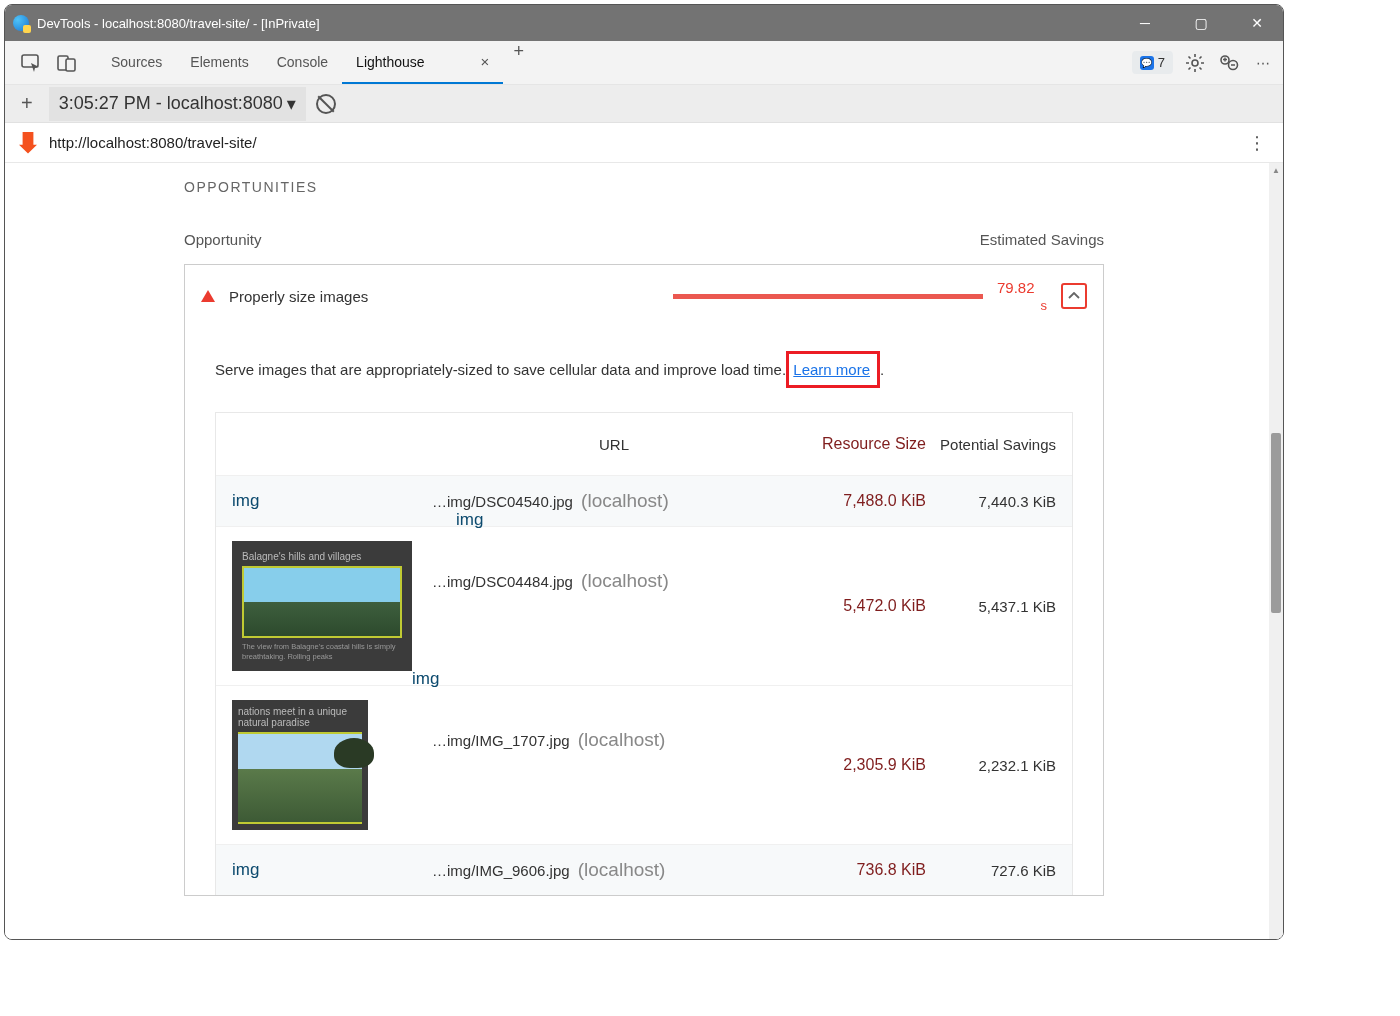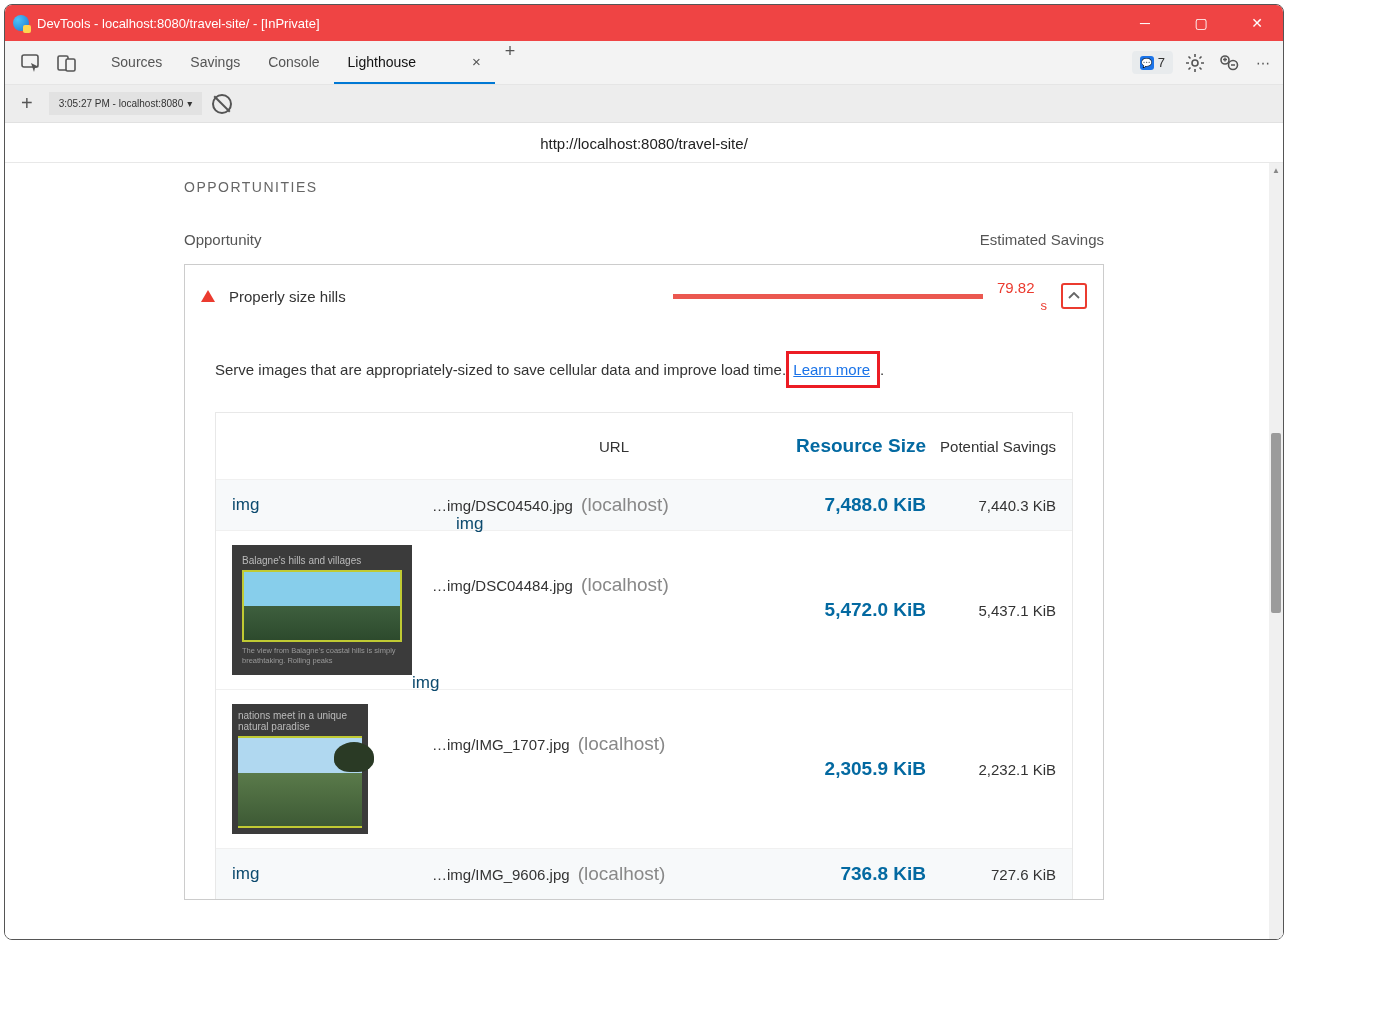--- a/index.html
+++ b/index.html
@@ -1,45 +1,45 @@
 <!DOCTYPE html>
 <html><head>
 <meta charset="utf-8">
 <style>
 * { box-sizing: border-box; margin: 0; padding: 0; }
 body { font-family: "Segoe UI", Arial, sans-serif; font-size: 14px; background: #fff; overflow: hidden; }
 
 .window { width: 1280px; height: 936px; border: 1px solid #555; border-radius: 8px; overflow: hidden; display: flex; flex-direction: column; position: relative; margin: 4px; }
 
-.titlebar { height: 36px; background: #ef4444; color: #fff; display: flex; align-items: center; padding: 0 8px; }
+.titlebar { height: 36px; background: #737373; color: #fff; display: flex; align-items: center; padding: 0 8px; }
 .titlebar .favicon { width: 16px; height: 16px; background: radial-gradient(circle at 30% 30%, #4fc3f7, #1976d2); border-radius: 50%; margin-right: 8px; position: relative; }
 .titlebar .favicon::after { content: ""; position: absolute; bottom: -2px; right: -2px; width: 8px; height: 8px; background: #ffd54f; border-radius: 2px; }
 .titlebar .title { font-size: 13px; }
 .titlebar .winctl { margin-left: auto; display: flex; gap: 20px; }
 .titlebar .winctl span { width: 36px; text-align: center; font-size: 14px; cursor: pointer; }
 
 .tabbar { height: 44px; background: #f3f3f3; display: flex; align-items: center; padding: 0 8px; border-bottom: 1px solid #e5e5e5; }
 .tabbar .picker-icon, .tabbar .device-icon { padding: 6px 8px; color: #555; display: inline-flex; align-items: center; justify-content: center; }
 .tabbar .tabs { display: flex; align-items: stretch; margin-left: 12px; height: 100%; }
 .tabbar .tab { padding: 0 14px; display: flex; align-items: center; color: #555; cursor: pointer; border-bottom: 2px solid transparent; font-size: 14px; }
 .tabbar .tab.active { color: #111; border-bottom: 2px solid #0078d4; font-weight: 400; gap: 48px; }
 .tabbar .tab .close { margin-left: 8px; font-size: 15px; color: #555; }
 .tabbar .add-tab { padding: 0 10px; font-size: 18px; color: #555; cursor: pointer; }
 .tabbar .right-icons { margin-left: auto; display: flex; align-items: center; gap: 10px; }
 .issue-badge { display: flex; align-items: center; gap: 4px; background: #e8ebed; border-radius: 4px; padding: 4px 8px; color: #333; font-size: 13px; }
 .issue-badge .dot { width: 14px; height: 14px; background: #1a73e8; border-radius: 3px; display: inline-flex; align-items: center; justify-content: center; color: #fff; font-size: 9px; }
 .icon-btn { width: 24px; height: 24px; display: inline-flex; align-items: center; justify-content: center; color: #555; cursor: pointer; }
 
 .subbar { height: 38px; background: #ededed; display: flex; align-items: center; padding: 0 10px; gap: 10px; border-bottom: 1px solid #e1e1e1; }
 .subbar .add { font-size: 20px; color: #555; cursor: pointer; padding: 0 6px; }
-.subbar .dropdown { background: #e2e2e2; padding: 6px 10px; font-size: 10px; color: #333; cursor: pointer; display: flex; align-items: center; gap: 4px; }
+.subbar .dropdown { background: #e2e2e2; padding: 6px 10px; font-size: 18px; color: #333; cursor: pointer; display: flex; align-items: center; gap: 4px; }
 .subbar .clear-icon { width: 20px; height: 20px; border: 2px solid #555; border-radius: 50%; position: relative; cursor: pointer; }
 .subbar .clear-icon::after { content: ""; position: absolute; width: 22px; height: 2px; background: #555; top: 7px; left: -3px; transform: rotate(45deg); }
 
-.urlbar { height: 40px; display: flex; align-items: center; padding: 0 14px; gap: 12px; border-bottom: 1px solid #e8e8e8; flex-direction: column; }
+.urlbar { height: 40px; display: flex; align-items: center; padding: 0 14px; gap: 12px; border-bottom: 1px solid #e8e8e8; }
 .urlbar .lh-icon { width: 18px; height: 22px; background: #f4511e; clip-path: polygon(20% 0, 80% 0, 80% 60%, 100% 60%, 50% 100%, 0 60%, 20% 60%); }
 .urlbar .url { font-size: 15px; color: #222; flex: 1; }
 .urlbar .menu { font-size: 18px; color: #555; cursor: pointer; width: 24px; text-align: center; }
 
 .content-area { flex: 1; overflow-y: auto; background: #fff; position: relative; }
 .content-inner { width: 920px; margin: 0 auto; padding: 8px 0 20px; }
 
 .section-title { letter-spacing: 1.5px; font-size: 14px; color: #666; margin: 8px 0 36px 0; font-weight: 500; }
 .opp-head { display: flex; justify-content: space-between; color: #555; font-size: 15px; margin-bottom: 16px; }
 
@@ -57,21 +57,21 @@
 .learn-more { color: #1a73e8; text-decoration: underline; border: 3px solid #ec1c24; padding: 4px 7px 4px 4px; display: inline-block; margin-left: -4px; }
 
 .img-table { border: 1px solid #e8e8e8; border-bottom: none; }
 .img-table .thead, .img-table .trow { display: flex; align-items: center; }
 .img-table .thead { padding: 22px 16px; color: #555; font-size: 15px; }
 .img-table .trow { padding: 14px 16px; border-top: 1px solid #f0f0f0; }
 .img-table .trow.alt { background: #f7f9fa; }
 .col-thumb { width: 200px; }
 .col-url { flex: 1; color: #333; font-size: 15px; }
 .col-url .host { color: #888; font-size: 19px; margin-left: 4px; }
-.col-size { width: 130px; text-align: right; font-size: 19px; color: #0369a1; font-weight: bold; }
+.col-size { width: 130px; text-align: right; font-size: 16px; color: #7f1d1d; }
 .col-savings { width: 130px; text-align: right; font-size: 15px; color: #333; }
 .tag-img { color: #0c4a6e; font-family: Liberation Sans, sans-serif; font-size: 17px; }
 
 .thumb-block { display: flex; gap: 14px; align-items: flex-start; }
 .thumb { width: 180px; height: 130px; background: #3b3b3b; padding: 10px; display: flex; flex-direction: column; justify-content: center; position: relative; }
 .thumb .cap-top { color: #bbb; font-size: 10px; margin-bottom: 4px; }
 .thumb .pic { flex: 1; border: 2px solid #c0ca33; background: linear-gradient(to bottom, #87ceeb 0%, #87ceeb 50%, #3e5f3e 50%, #2d4a2d 100%); }
 .thumb .cap-bot { color: #999; font-size: 7.5px; margin-top: 4px; line-height: 1.3; }
 .thumb.t2 .pic { border: none; border-top: 2px solid #c0ca33; border-bottom: 2px solid #c0ca33; background: linear-gradient(to bottom, #b0d8f0 0%, #b0d8f0 40%, #5a7a4a 40%, #3d5a35 100%); }
 .thumb.t2 .pic::after { content:""; display:block; width:40px; height:30px; background:#2a3a25; border-radius:50% 50% 40% 40%; margin:4px 0 0 96px; }
@@ -105,21 +105,21 @@
         </svg>
     </span>
     <span class="device-icon">
       <svg width="20" height="18" viewBox="0 0 20 18">
           <rect x="1" y="2" width="10" height="14" rx="1.5" fill="none" stroke="#555" stroke-width="1.6"></rect>
           <rect x="9" y="5" width="9" height="12" rx="1.5" fill="#f3f3f3" stroke="#555" stroke-width="1.6"></rect>
         </svg>
     </span>
     <div class="tabs">
       <div class="tab">Sources</div>
-      <div class="tab">Savings</div>
+      <div class="tab">Elements</div>
       <div class="tab">Console</div>
       <div class="tab active">
         <span>Lighthouse</span>
         <span class="close">×</span>
       </div>
       <div class="add-tab">+</div>
     </div>
     <div class="right-icons">
       <div class="issue-badge">
         <span class="dot">💬</span>
@@ -164,21 +164,21 @@
       <div class="section-title">OPPORTUNITIES</div>
 
       <div class="opp-head">
         <span>Opportunity</span>
         <span>Estimated Savings</span>
       </div>
 
       <div class="opp-card">
         <div class="opp-row">
           <span class="tri"></span>
-          <span class="opp-title">Properly size hills</span>
+          <span class="opp-title">Properly size images</span>
           <div class="opp-bar"></div>
           <div style="width:50px;">
             <span class="opp-time">79.82</span>
             <span class="opp-time-s">s</span>
           </div>
           <div class="opp-chevron">
             <svg width="12" height="8" viewBox="0 0 12 8">
                 <path d="M1 6 L6 1 L11 6" fill="none" stroke="#666" stroke-width="1.8"></path>
               </svg>
           </div>

